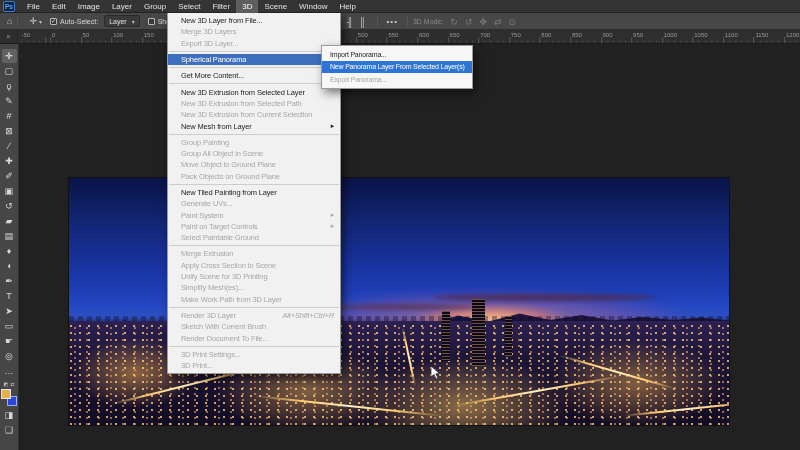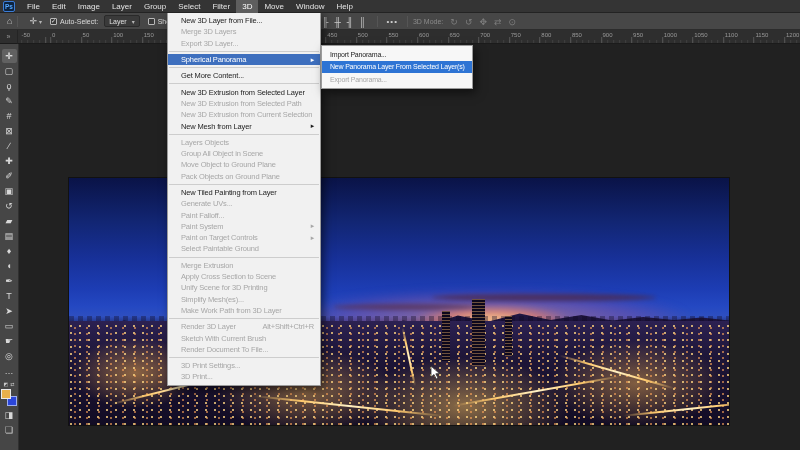--- a/index.html
+++ b/index.html
@@ -91,28 +91,28 @@
       radial-gradient(circle at 2px 2px, rgba(255,214,130,.9) 0 .8px, transparent 1.4px),
       radial-gradient(circle at 6px 4px, rgba(255,166,90,.7) 0 .8px, transparent 1.4px);
     background-size:9px 7px, 12px 6px; }
   .streak { height:2px; border-radius:2px; filter:blur(.6px);
     background:linear-gradient(90deg, transparent, #ffca6e 25%, #fff1c4 50%, #ffca6e 75%, transparent); }
   .tower { background:#0d081c; }
   .tower .win { position:absolute; inset:0;
     background:repeating-linear-gradient(180deg, rgba(255,190,110,.4) 0 1px, transparent 1px 3px); }
 
   
-  .menu { position:absolute; left:167px; top:12px; width:154px; background:#f1f1f1;
+  .menu { position:absolute; left:167px; top:12px; width:174px; background:#f1f1f1;
     border:1px solid #9b9b9b; box-shadow:3px 4px 9px rgba(0,0,0,.55); padding:2px 0; z-index:30; }
   .menu-item { display:flex; align-items:center; height:11.3px; padding:0 6px 0 13px; font-size:7.5px;
     letter-spacing:-.15px; white-space:nowrap; }
   .menu-item.enabled { color:#1d1d1d; }
   .menu-item.disabled { color:#a7a7a7; }
   .menu-item.highlighted { background:#3e6fbe; color:#ffffff; }
-  .mi-shortcut { margin-left:auto; }
+  .mi-shortcut { margin-left:auto;font-style:italic; }
   .mi-arrow { margin-left:auto; font-size:7px; }
   .menu-sep { height:1px; background:#cdcdcd; margin:2px 1px; }
 
   
   .submenu { position:absolute; left:321px; top:45px; width:152px; background:#f7f7f7;
     border:1px solid #9b9b9b; box-shadow:3px 4px 9px rgba(0,0,0,.5); padding:2px 0; z-index:31; }
   .sub-item { display:flex; align-items:center; height:12.5px; padding:0 5px 0 8px; font-size:7px;
     letter-spacing:-.2px; white-space:nowrap; }
   .sub-item.enabled { color:#1d1d1d; }
   .sub-item.disabled { color:#a7a7a7; }
@@ -161,21 +161,21 @@
     <div class="ps-logo">Ps</div>
     <div id="mb-items" style="display:flex;">
         <span class="mb-item">File</span>
         <span class="mb-item">Edit</span>
         <span class="mb-item">Image</span>
         <span class="mb-item">Layer</span>
         <span class="mb-item">Group</span>
         <span class="mb-item">Select</span>
         <span class="mb-item">Filter</span>
         <span class="mb-item active">3D</span>
-        <span class="mb-item">Move</span>
+        <span class="mb-item">Scene</span>
         <span class="mb-item">Window</span>
         <span class="mb-item">Help</span>
       </div>
   </div>
 
   <div class="optionsbar">
     <span class="ob-icon ob-home">⌂</span>
     <span class="ob-sep"></span>
     <span class="ob-icon ob-move">✛</span>
     <span class="ob-chev">▾</span>
@@ -303,40 +303,37 @@
       </div>
       <div class="menu-item disabled">
         <span>New 3D Extrusion from Current Selection</span>
       </div>
       <div class="menu-item enabled">
         <span>New Mesh from Layer</span>
         <span class="mi-arrow">▸</span>
       </div>
       <div class="menu-sep"></div>
       <div class="menu-item disabled">
-        <span>Layers Objects</span>
+        <span>Group Painting</span>
       </div>
       <div class="menu-item disabled">
         <span>Group All Object in Scene</span>
       </div>
       <div class="menu-item disabled">
         <span>Move Object to Ground Plane</span>
       </div>
       <div class="menu-item disabled">
         <span>Pack Objects on Ground Plane</span>
       </div>
       <div class="menu-sep"></div>
       <div class="menu-item enabled">
         <span>New Tiled Painting from Layer</span>
       </div>
       <div class="menu-item disabled">
         <span>Generate UVs...</span>
-      </div>
-      <div class="menu-item disabled">
-        <span>Paint Falloff...</span>
       </div>
       <div class="menu-item disabled">
         <span>Paint System</span>
         <span class="mi-arrow">▸</span>
       </div>
       <div class="menu-item disabled">
         <span>Paint on Target Controls</span>
         <span class="mi-arrow">▸</span>
       </div>
       <div class="menu-item disabled">

